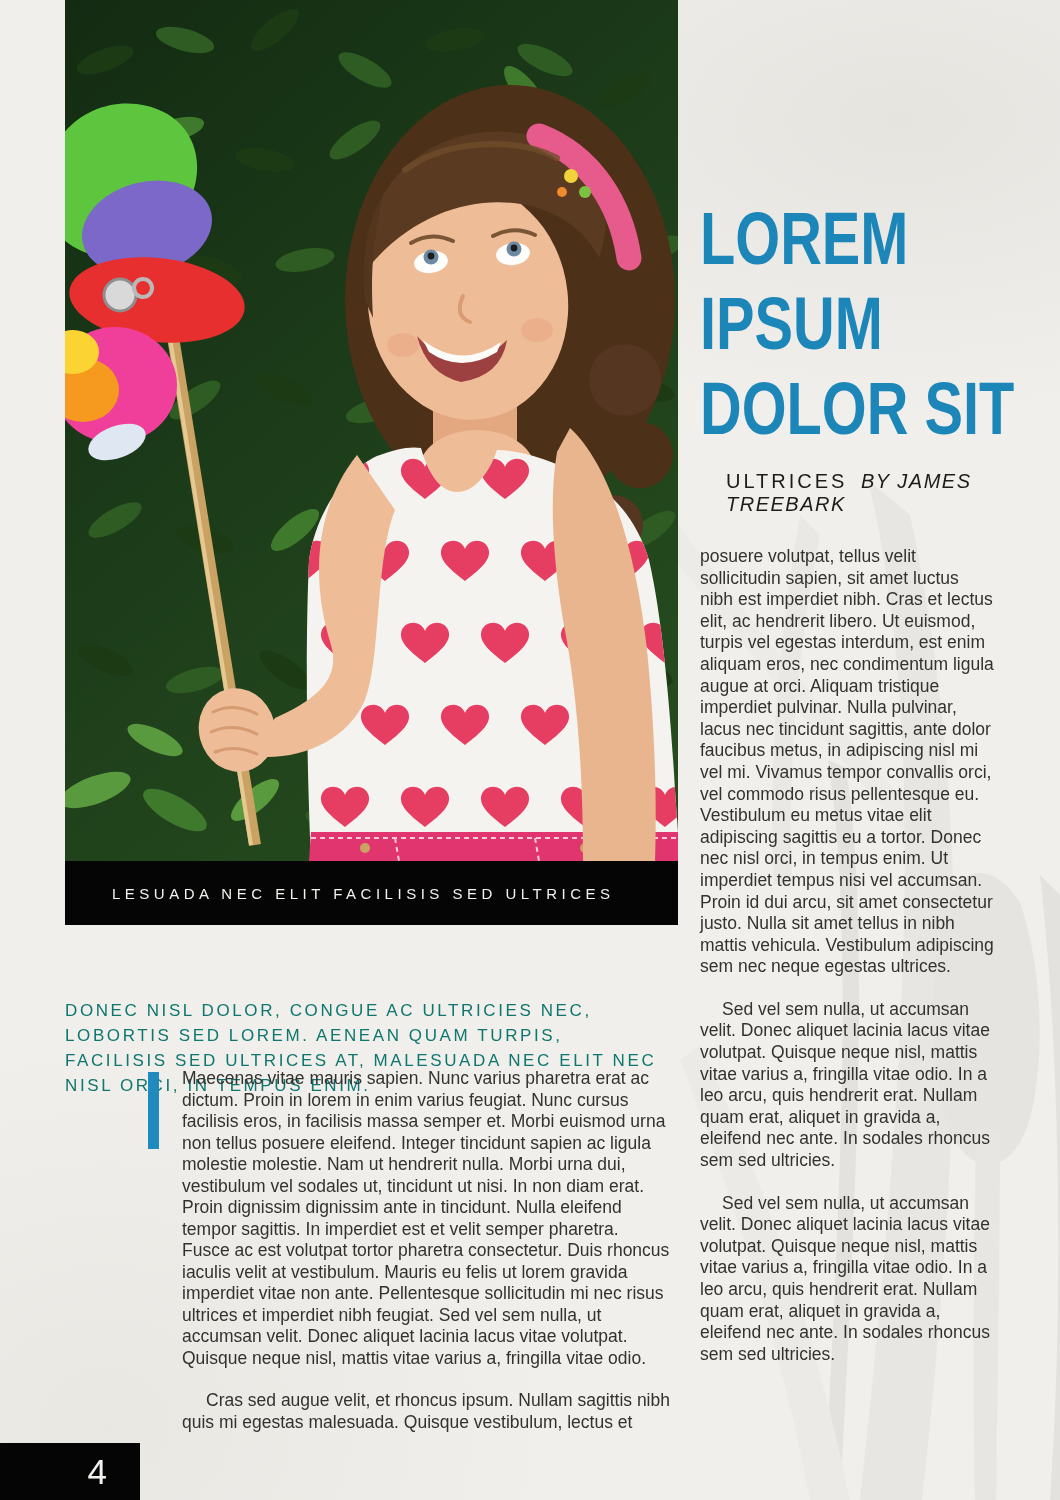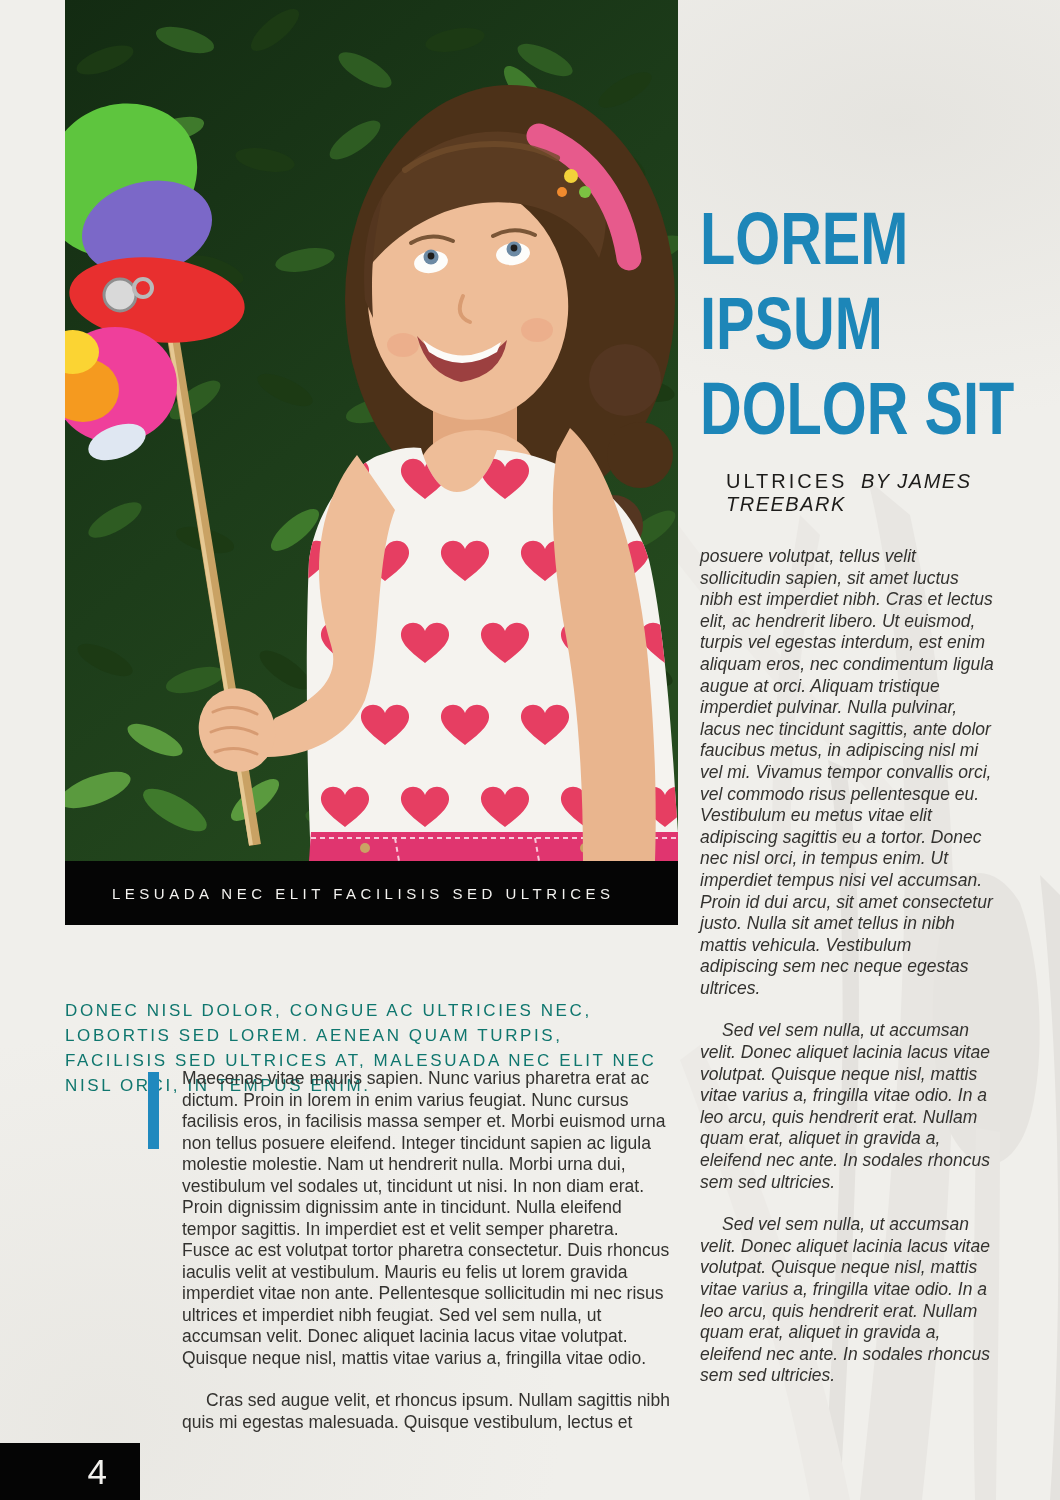--- a/index.html
+++ b/index.html
@@ -38,21 +38,21 @@
   h1.headline span{display:block;}
 
   .byline{left:726px;top:470px;width:340px;font-size:20px;color:#1d1c1a;}
   .byline .kicker{letter-spacing:3px;font-weight:400;}
   .byline .author{font-style:italic;letter-spacing:1.5px;margin-left:8px;}
 
   .col-right{
     left:700px;top:546px;width:294px;
     font-size:17.5px;line-height:21.6px;color:#33322f;
   }
-  .col-right p{margin:0 0 21px 0;font-style:italic;}
+  .col-right p{margin:0 0 21px 0;}
   .col-right p.indent{text-indent:22px;}
 
   .standfirst{
     left:65px;top:962px;width:600px;
     font-size:17px;line-height:25px;letter-spacing:2.6px;font-weight:400;
   }
 
   .accent-bar{left:148px;top:1072px;width:11px;height:77px;}
 
   .col-left{

